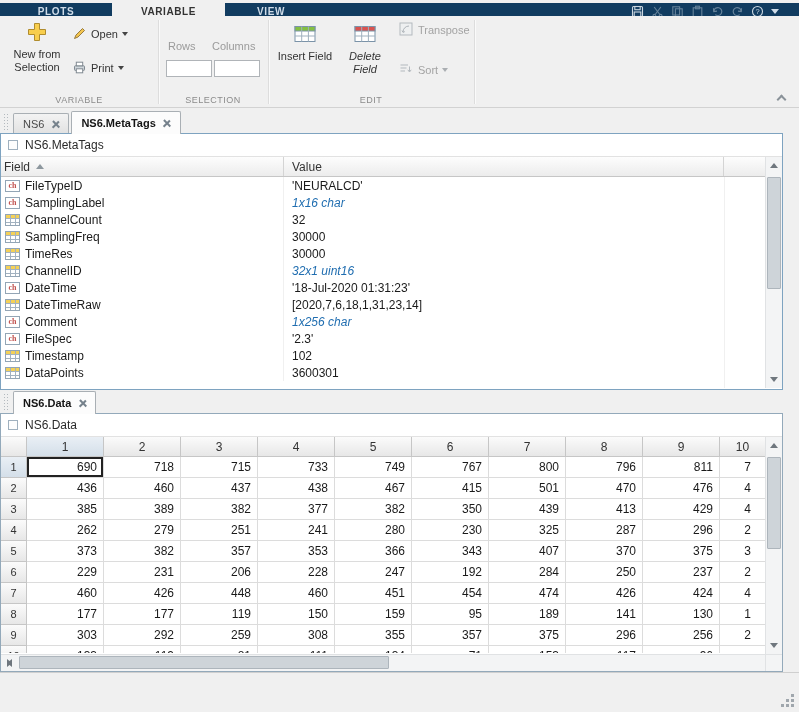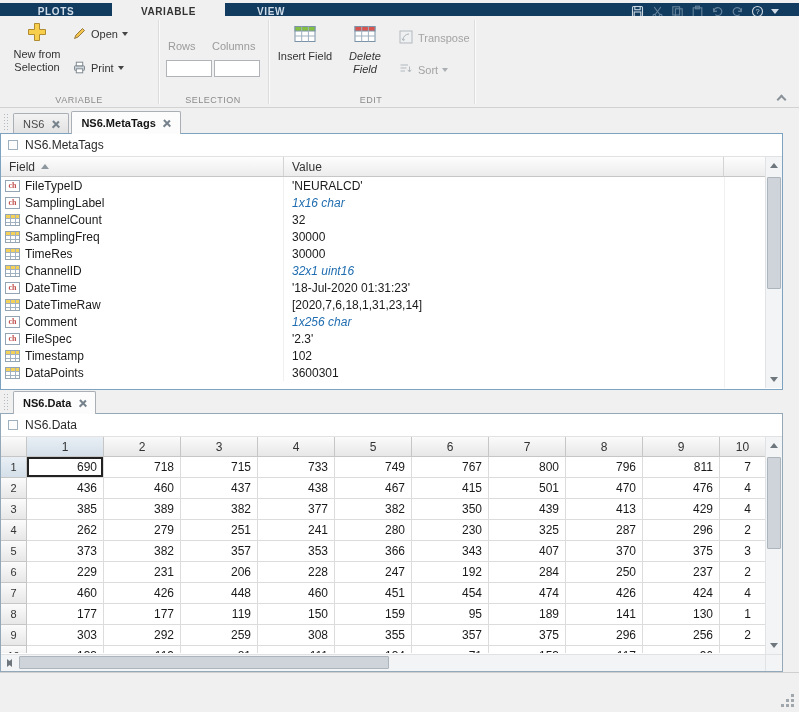--- a/index.html
+++ b/index.html
@@ -47,21 +47,21 @@
 
   
   .panel{position:absolute;left:0;width:783px;background:#fff;border:1px solid #7ea3c0;}
   .panel.meta{top:133px;height:257px;}
   .panel.data{top:413px;height:259px;border-color:#93a9ba;}
   .var-title{height:23px;display:flex;align-items:center;gap:7px;padding-left:7px;border-bottom:1px solid #e2e2e2;font-size:12px;color:#2b2b2b;background:#fff;}
   .mini-icon{width:10px;height:10px;border:1px solid #9fb0be;background:#fdfdfd;flex:none;}
 
   
   .meta-header{position:absolute;left:0;top:23px;right:17px;height:20px;background:linear-gradient(#fdfdfd,#ececec);border-bottom:1px solid #c6c6c6;font-size:12px;color:#333;}
-  .mh-field{position:absolute;left:0;top:0;bottom:0;width:283px;border-right:1px solid #d4d4d4;display:flex;align-items:center;gap:6px;padding-left:8px;}
+  .mh-field{position:absolute;left:0;top:0;bottom:0;width:283px;border-right:1px solid #d4d4d4;display:flex;align-items:center;gap:6px;padding-left:3px;}
   .mh-value{position:absolute;left:283px;top:0;bottom:0;width:440px;border-right:1px solid #d4d4d4;display:flex;align-items:center;padding-left:8px;}
   .tri-up{width:0;height:0;border-left:4px solid transparent;border-right:4px solid transparent;border-bottom:5px solid #8d979e;}
   .meta-body{position:absolute;left:0;top:43px;right:17px;bottom:1px;overflow:hidden;}
   .meta-vline{position:absolute;top:43px;bottom:1px;left:723px;width:1px;background:#f0f0f0;}
   .meta-row{height:17px;display:flex;align-items:center;font-size:12px;color:#1a1a1a;}
   .ficon{width:15px;height:12px;margin:0 5px 0 4px;flex:none;border:1px solid #93a5b5;background:#fff;}
   .ficon.char{font-size:8px;line-height:10px;text-align:center;color:#c0504d;font-weight:bold;font-family:Liberation Serif, serif;}
   .ficon.num{background:
       repeating-linear-gradient(to right,transparent 0 4px,#a3b2c0 4px 5px),
       repeating-linear-gradient(to bottom,transparent 0 3px,#a3b2c0 3px 4px),
@@ -220,21 +220,21 @@
     <div class="bigbtn" style="left:336px;top:7px;width:58px;font-style:italic;">
       <span><svg width="24" height="22" viewBox="0 0 23 22">
             <rect x="1.5" y="3.5" width="20" height="15" fill="#fff" stroke="#7b93a8"></rect>
             <rect x="1.5" y="3.5" width="20" height="4.5" fill="#d9534f" stroke="#7b93a8"></rect>
             <line x1="8.2" y1="3.5" x2="8.2" y2="18.5" stroke="#9fb0be"></line>
             <line x1="14.9" y1="3.5" x2="14.9" y2="18.5" stroke="#9fb0be"></line>
             <line x1="1.5" y1="13" x2="21.5" y2="13" stroke="#9fb0be"></line>
           </svg></span>
       <span>Delete Field</span>
     </div>
-    <div class="smallbtn disabled" style="left:398px;top:12px;">
+    <div class="smallbtn disabled" style="left:398px;top:4px;">
       <span><svg width="16" height="16" viewBox="0 0 16 16">
             <rect x="2" y="2" width="12" height="12" fill="#eef0f1" stroke="#b3b9be"></rect>
             <path d="M11 5 A6 6 0 0 0 5 11" fill="none" stroke="#aeb4b9"></path>
             <path d="M4 9.6 L5 11.4 L6.8 10.6" fill="none" stroke="#aeb4b9"></path>
           </svg></span>
       <span>Transpose</span>
     </div>
     <div class="smallbtn disabled" style="left:398px;top:44px;">
       <span><svg width="16" height="16" viewBox="0 0 16 16" stroke="#b3b9be" fill="none">
             <line x1="2.5" y1="4" x2="10" y2="4"></line>

